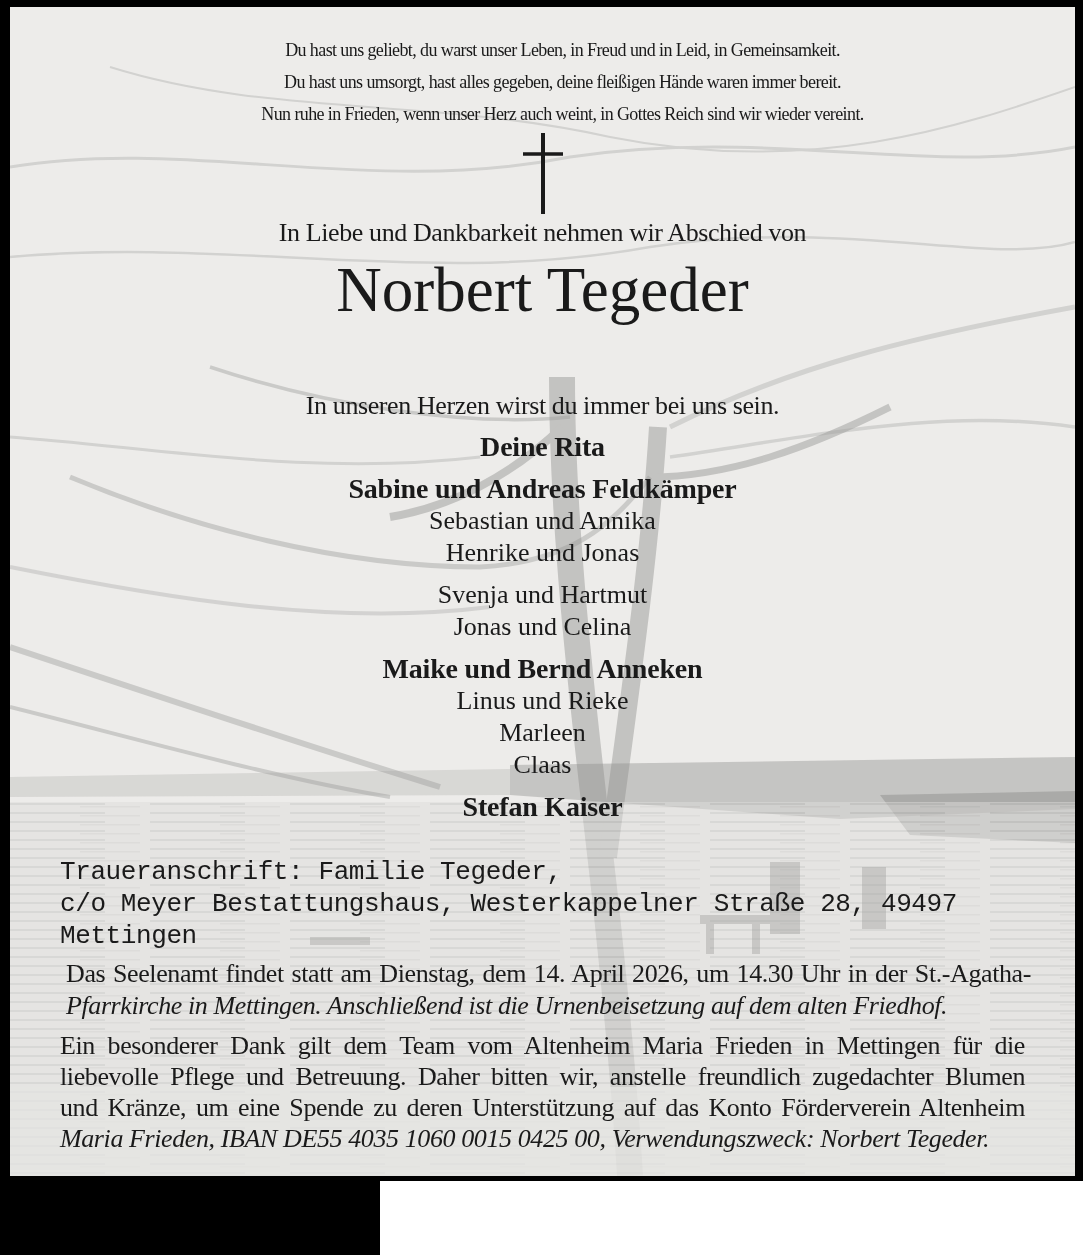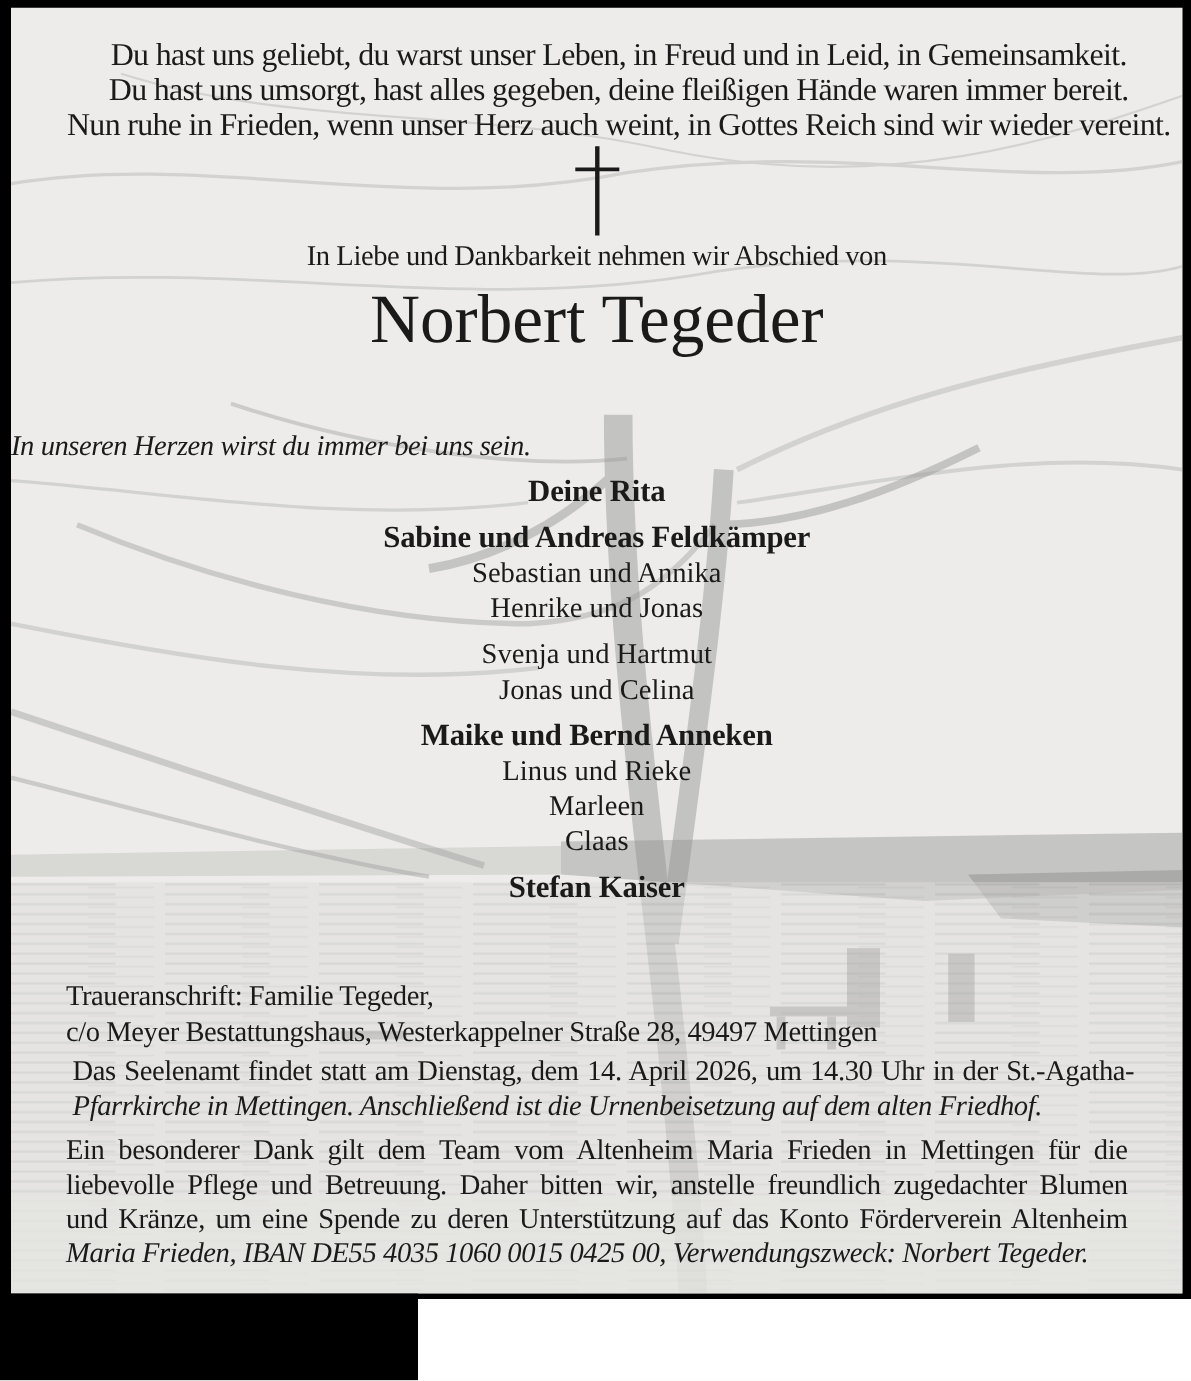--- a/index.html
+++ b/index.html
@@ -9,32 +9,32 @@
   }
   .card{
     position:absolute;left:0;top:0;width:1083px;height:1181px;box-sizing:border-box;
     border-style:solid;border-color:#000;border-width:7px 8px 5px 10px;
     background:#edecea;overflow:hidden;
   }
   .bg{position:absolute;inset:0;pointer-events:none;}
   .content{position:absolute;inset:0;}
   .txt{letter-spacing:-0.4px;}
   .poem{position:absolute;top:27px;left:0;right:0;text-align:center;
-        font-size:29px;line-height:32px;letter-spacing:-0.6px;padding-left:40px;}
+        font-size:18px;line-height:32px;letter-spacing:-0.6px;padding-left:40px;}
   .cross-wrap{position:absolute;top:124px;left:0;right:0;display:flex;justify-content:center;}
   .intro{position:absolute;top:210px;left:0;right:0;text-align:center;font-size:26px;line-height:32px;}
   .name{position:absolute;top:248px;left:0;right:0;text-align:center;
         font-size:63px;line-height:70px;letter-spacing:0px;}
   .dates{position:absolute;top:318px;left:0;right:0;display:flex;justify-content:center;gap:56px;
          font-size:26px;line-height:32px;}
-  .remembrance{position:absolute;top:383px;left:0;right:0;font-size:26px;line-height:32px;font-style:italic;}
+  .remembrance{position:absolute;top:383px;left:0;right:0;text-align:center;font-size:26px;line-height:32px;}
   .family{position:absolute;top:424px;left:0;right:0;text-align:center;font-size:26px;line-height:32px;}
   .family-group + .family-group{margin-top:10px;}
   .family-head{font-weight:bold;font-size:28px;line-height:32px;letter-spacing:-0.2px;}
-  .address{position:absolute;top:883px;left:50px;width:965px;font-size:26px;line-height:32px;text-align:left;}
+  .address{position:absolute;top:849px;left:50px;width:965px;font-size:26px;line-height:32px;text-align:left;font-family:Liberation Mono, monospace;}
   .service{position:absolute;top:951px;left:56px;width:965px;font-size:26px;line-height:32px;}
   .thanks{position:absolute;top:1023px;left:50px;width:965px;font-size:26px;line-height:31px;}
   .lines-justify div{text-align:justify;text-align-last:justify;}
   .lines-justify div:last-child{text-align-last:left;font-style:italic;}
   .lines-left div{text-align:left;}
   .lines-center div{text-align:center;}
   .black-block{position:absolute;left:0;top:1176px;width:380px;height:79px;background:#000;}
 </style>
 </head>
 <body>

